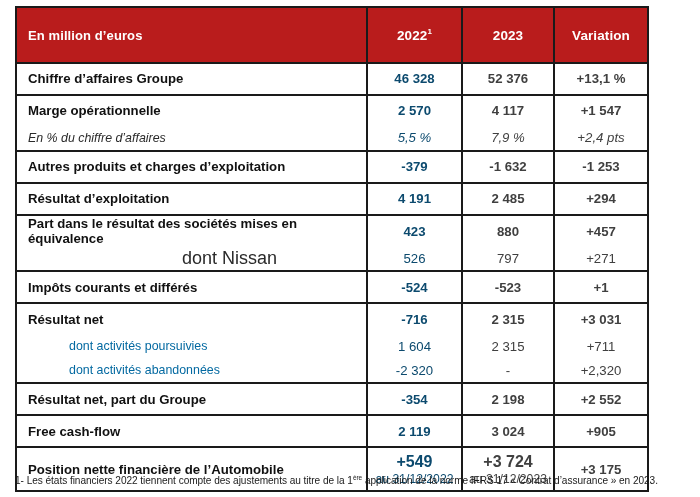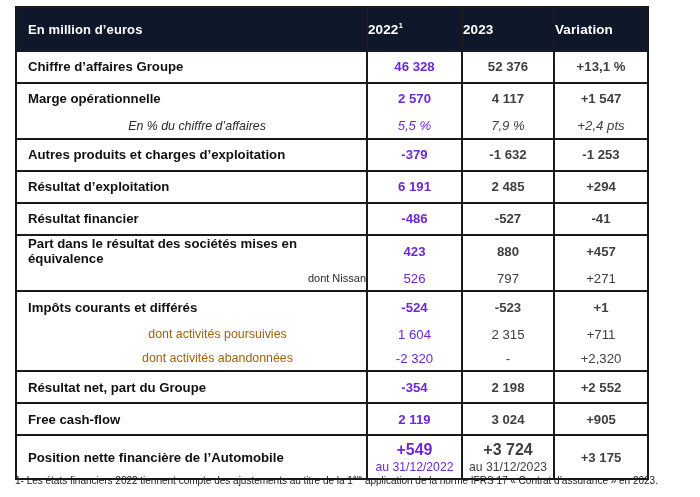--- a/index.html
+++ b/index.html
@@ -30,93 +30,94 @@
     border: 2px solid #1a1a1a;
   }
 
   col.c-label { width: 351px; }
   col.c-y1    { width: 95px; }
   col.c-y2    { width: 92px; }
   col.c-var   { width: 94px; }
 
   
   thead th {
-    background: #0f172a;
+    background: #b91c1c;
     color: #ffffff;
     font-size: 13.5px;
     font-weight: bold;
     height: 42px;
     border-right: 2px solid #1a1a1a;
     border-bottom: 2px solid #1a1a1a;
-    padding: 0;
+    padding: 6px;
     letter-spacing: .1px;
   }
   thead th.h-label {
     text-align: left;
     padding-left: 11px;
     font-size: 13px;
   }
-  thead th.h-num { text-align: left; }
+  thead th.h-num { text-align: center; }
   thead th:last-child { border-right: none; }
   thead th sup {
     font-size: 8px;
     vertical-align: super;
     font-weight: bold;
   }
 
   
   tbody td {
     border-right: 2px solid #1a1a1a;
     padding: 0;
     font-size: 13px;
     line-height: 1.15;
     vertical-align: middle;
   }
   tbody td:last-child { border-right: none; }
 
   tbody tr.grp > td { border-top: 2px solid #1a1a1a; }
   tbody tr:first-child > td { border-top: none; }
-  tbody tr.sub > td { border-top: none; text-align: center; }
+  tbody tr.sub > td { border-top: none; }
 
   td.label {
     text-align: left;
     padding-left: 11px;
     font-weight: bold;
     color: #111111;
     font-size: 13.2px;
   }
   td.label.ital { }
 
   td.label.sub-ital {
     font-weight: normal;
     font-style: italic;
     font-size: 12.4px;
     color: #2a2a2a;
   }
   td.label.sub-indent {
     font-weight: normal;
     font-size: 12.4px;
     padding-left: 52px;
-    color: #a16207;
+    color: #0369a1;
     margin-top: 10px;
   }
   td.label.sub-right {
     font-weight: normal;
-    font-size: 11px;
+    font-size: 18px;
     text-align: right;
+    padding-right: 89px;
     color: #2a2a2a;
   }
 
   td.num {
     text-align: center;
     font-weight: bold;
     color: #404040;
     font-size: 13.2px;
   }
-  td.num.prev { color: #6d28d9; }
+  td.num.prev { color: #0c4a6e; }
   td.num.soft { font-weight: normal; }
   td.num.ital { font-style: italic; font-weight: normal; }
 
   tr.r-main > td { height: 30px; }
   tr.r-sub  > td { height: 24px; }
   tr.r-tall > td { height: 42px; }
 
   .twoline { display: block; text-align: center; }
   .twoline .big { display: block; font-weight: bold; font-size: 16px; }
   .twoline .small { display: block; font-weight: normal; font-size: 12.2px; padding-top: 1px; }
@@ -174,47 +175,47 @@
           <td class="num ital">+2,4 pts</td>
         </tr>
         <tr class="grp r-main">
           <td class="label">Autres produits et charges d’exploitation</td>
           <td class="num prev">-379</td>
           <td class="num">-1 632</td>
           <td class="num">-1 253</td>
         </tr>
         <tr class="grp r-main">
           <td class="label">Résultat d’exploitation</td>
-          <td class="num prev">6 191</td>
+          <td class="num prev">4 191</td>
           <td class="num">2 485</td>
           <td class="num">+294</td>
-        </tr>
-        <tr class="grp r-main">
-          <td class="label">Résultat financier</td>
-          <td class="num prev">-486</td>
-          <td class="num">-527</td>
-          <td class="num">-41</td>
         </tr>
         <tr class="grp r-main">
           <td class="label">Part dans le résultat des sociétés mises en équivalence</td>
           <td class="num prev">423</td>
           <td class="num">880</td>
           <td class="num">+457</td>
         </tr>
         <tr class="sub r-sub">
           <td class="label sub-right">dont Nissan</td>
           <td class="num prev soft">526</td>
           <td class="num soft">797</td>
           <td class="num soft">+271</td>
         </tr>
         <tr class="grp r-main">
           <td class="label">Impôts courants et différés</td>
           <td class="num prev">-524</td>
           <td class="num">-523</td>
           <td class="num">+1</td>
+        </tr>
+        <tr class="grp r-main">
+          <td class="label">Résultat net</td>
+          <td class="num prev">-716</td>
+          <td class="num">2 315</td>
+          <td class="num">+3 031</td>
         </tr>
         <tr class="sub r-sub">
           <td class="label sub-indent">dont activités poursuivies</td>
           <td class="num prev soft">1 604</td>
           <td class="num soft">2 315</td>
           <td class="num soft">+711</td>
         </tr>
         <tr class="sub r-sub">
           <td class="label sub-indent">dont activités abandonnées</td>
           <td class="num prev soft">-2 320</td>

